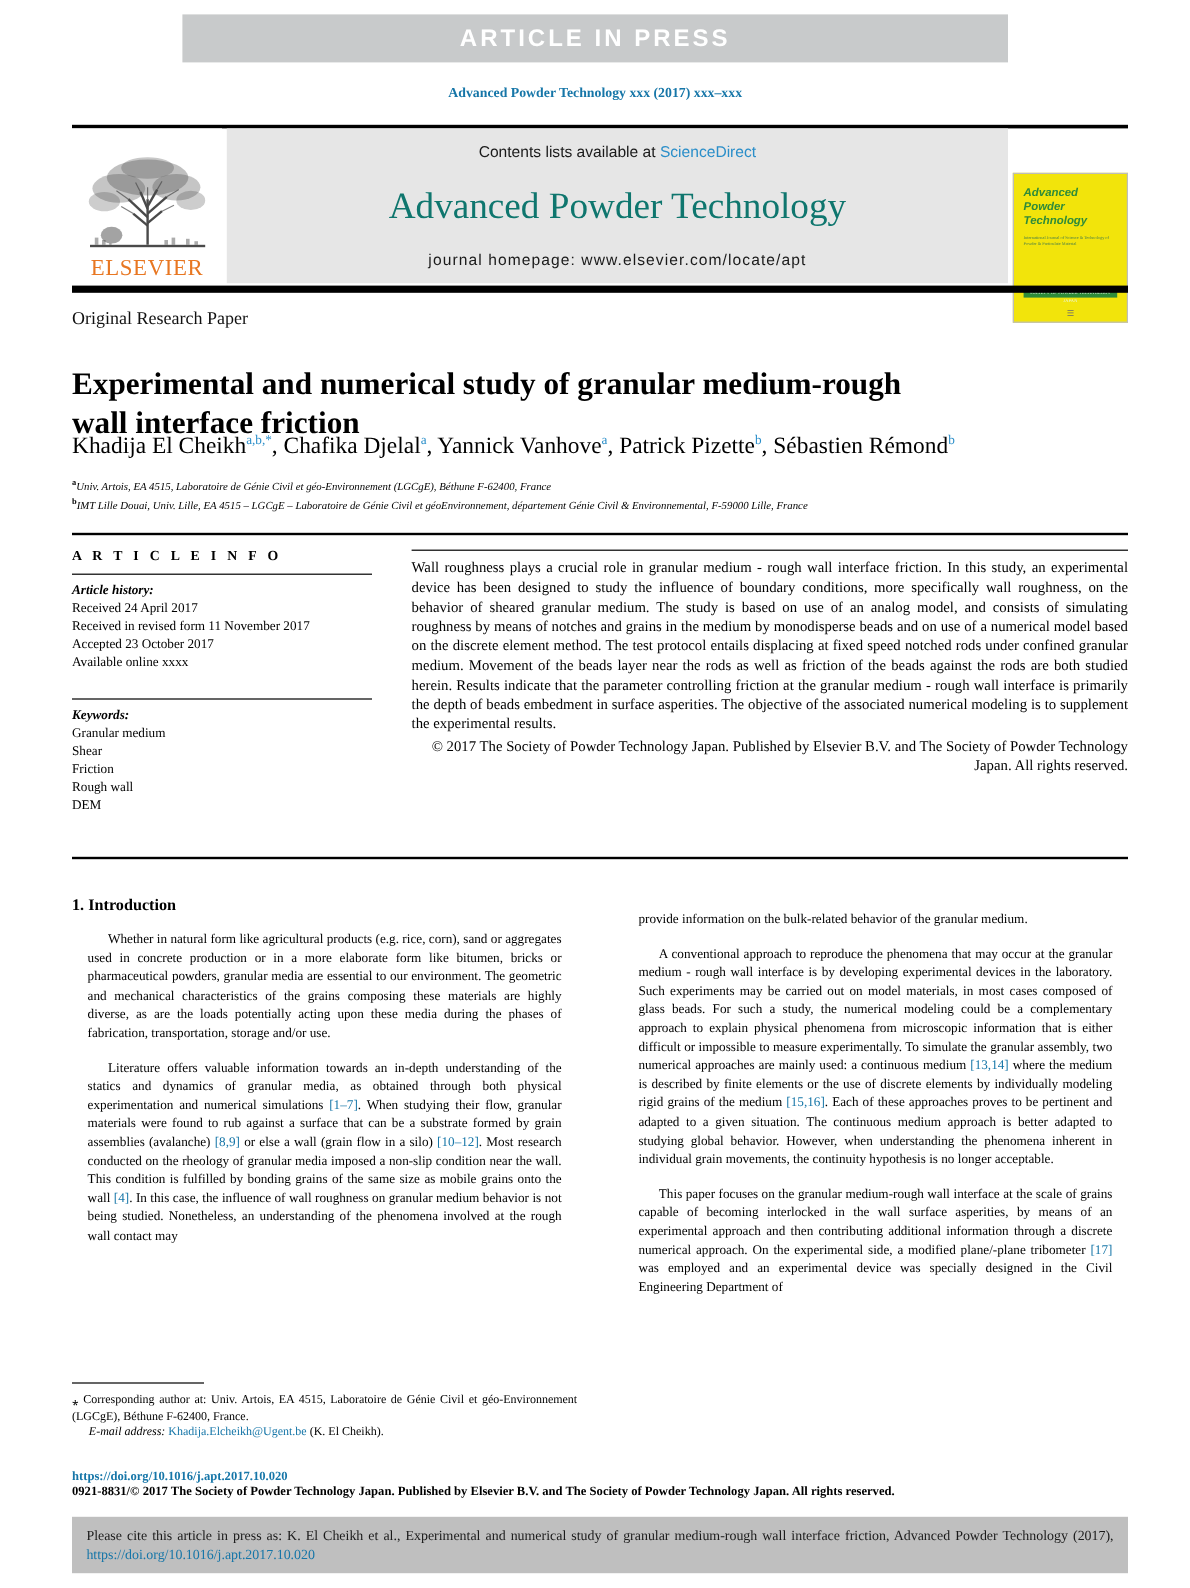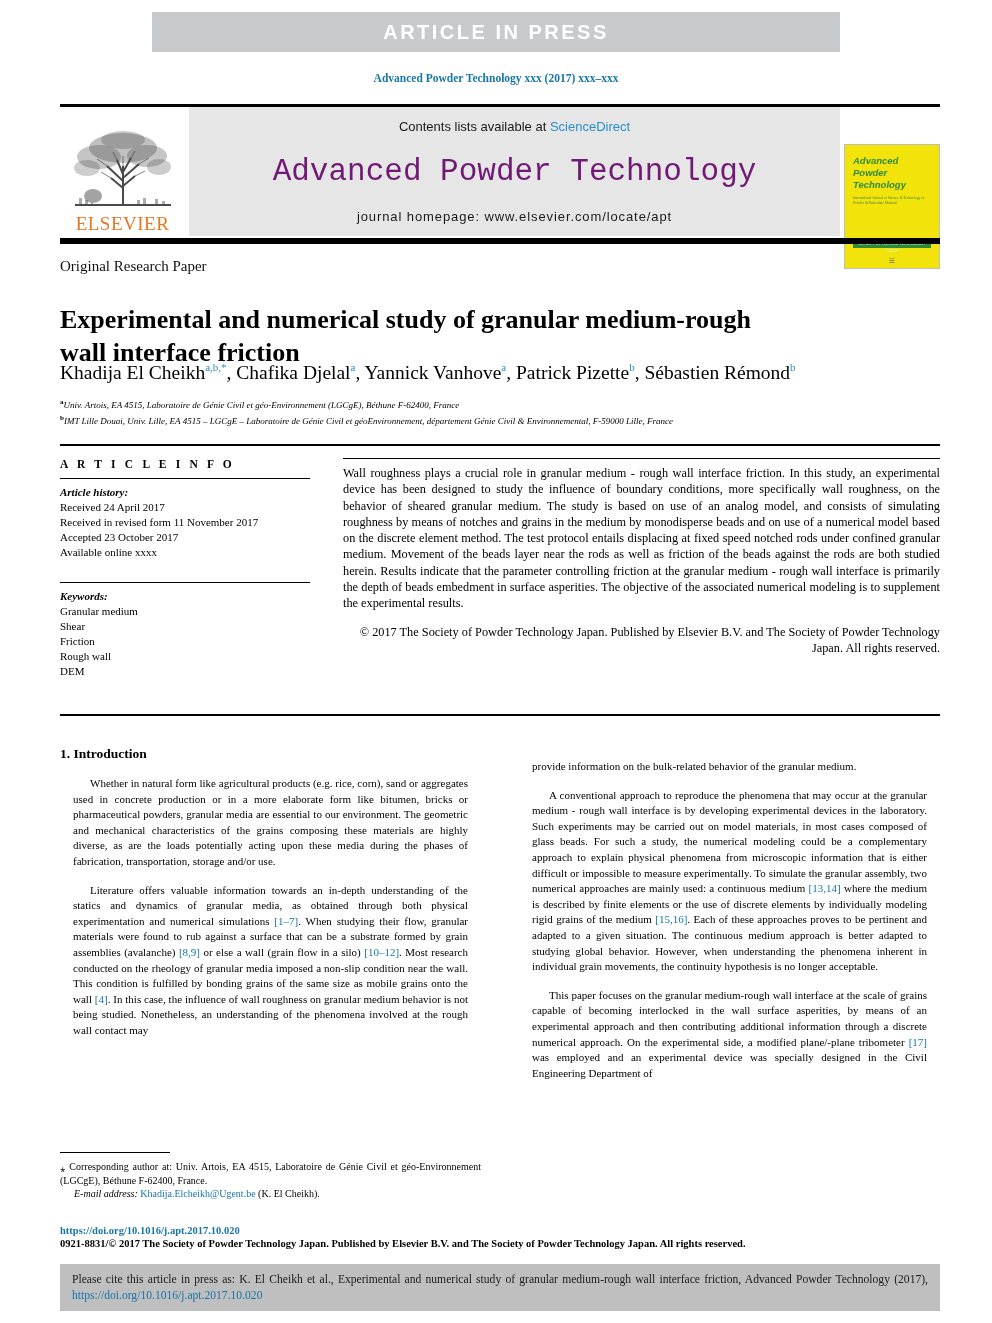--- a/index.html
+++ b/index.html
@@ -100,23 +100,23 @@
     box-sizing: border-box;
     margin: 0 4px;
   }
   .contents-line {
     font-family: "Liberation Sans", sans-serif;
     font-size: 13px;
     color: #1a1a1a;
   }
   .contents-line .sd { color: #2a8ec9; }
   .journal-name {
-    font-family: Liberation Mono, monospace;
+    font-family: Liberation Serif, serif;
     font-size: 31px;
-    color: #701a75;
+    color: #0f766e;
     line-height: 34px;
   }
   .homepage-line {
     font-family: "Liberation Sans", sans-serif;
     font-size: 13px;
     color: #1a1a1a;
     letter-spacing: 0.9px;
   }
   .cover-thumb {
     flex: 0 0 96px;
@@ -285,21 +285,21 @@
     font-size: 12.3px;
     line-height: 16.3px;
     text-align: justify;
     color: #000;
   }
   .abs-copy {
     font-family: "Liberation Serif", serif;
     font-size: 12.3px;
     line-height: 16.3px;
     text-align: right;
-    margin-top: 12px;
+    margin-top: 2px;
   }
 
   
   .body-cols {
     position: absolute;
     left: 60px;
     top: 746px;
     width: 880px;
     height: 425px;
     display: flex;

